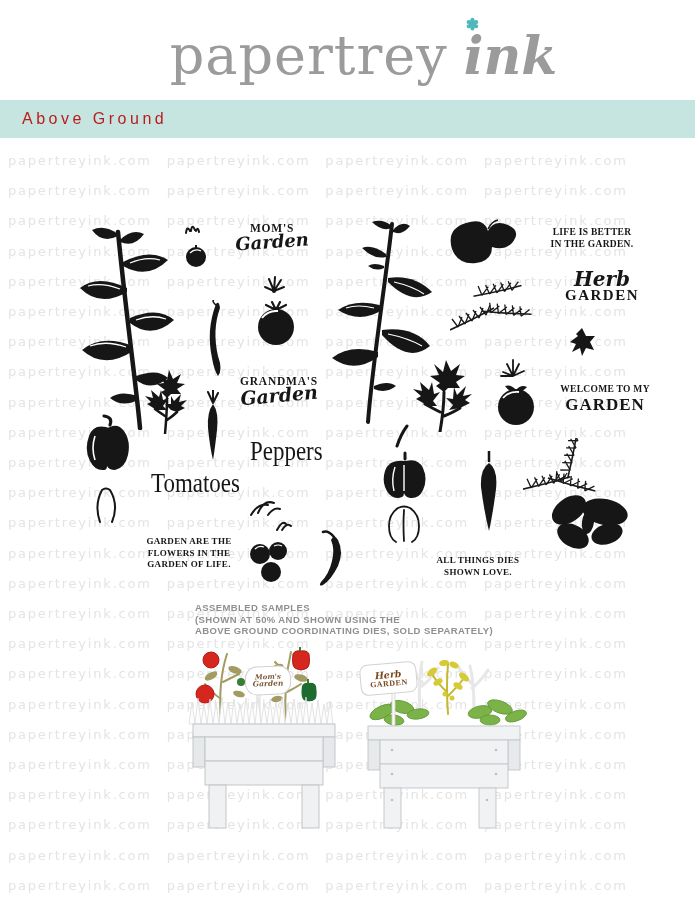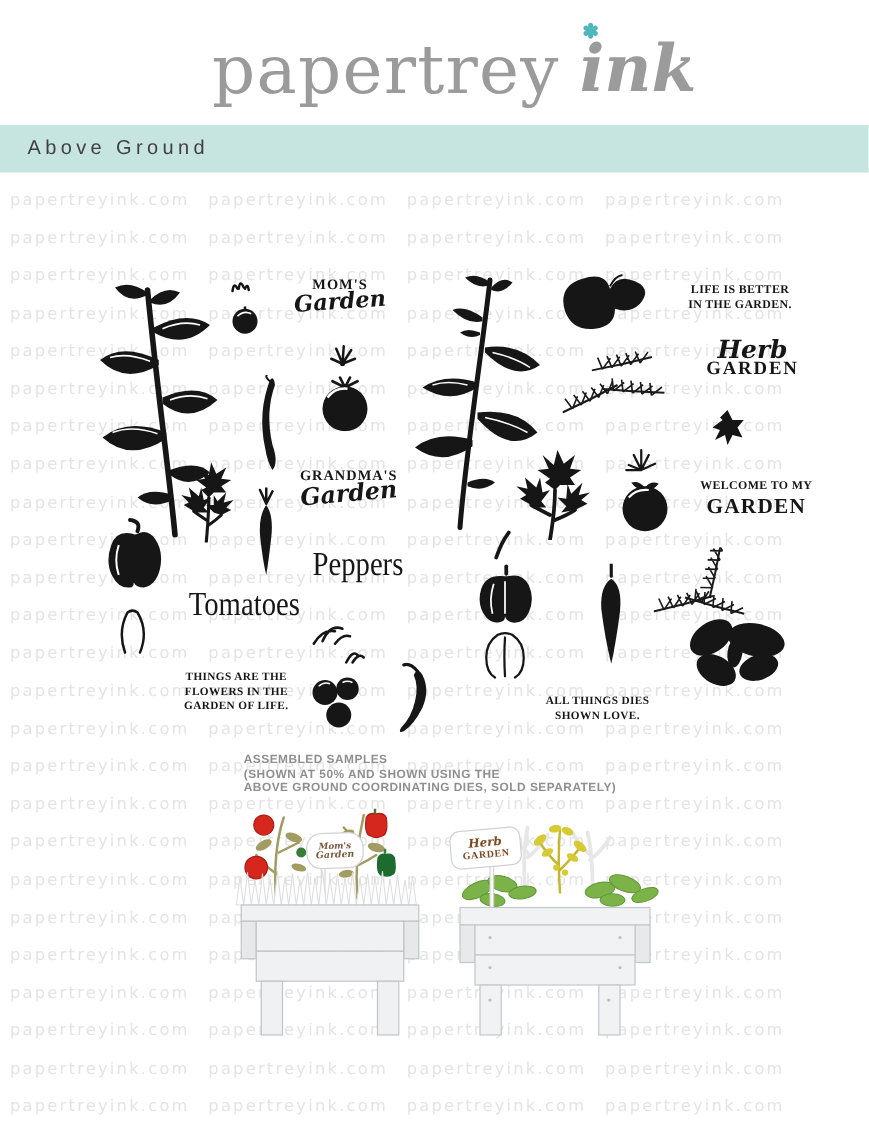--- a/index.html
+++ b/index.html
@@ -12,21 +12,21 @@
   .logo-main { font-family:"DejaVu Serif", serif; font-size:54px; font-weight:400;
                color:#9b9b9b; letter-spacing:1px; }
   .logo-script { font-family:"DejaVu Serif", serif; font-style:italic; font-weight:bold;
                  font-size:52px; color:#9b9b9b; margin-left:16px; position:relative; }
   .logo-flower { position:absolute; top:-10px; left:2px; font-size:16px; font-style:normal; }
 
   
   .banner { position:absolute; top:100px; left:0; width:695px; height:38px;
             background:#c6e5e1; display:flex; align-items:center;
             justify-content:space-between; padding:0 22px; z-index:3; }
-  .banner span { font-size:16px; letter-spacing:3.5px; color:#404040; font-weight:500; }
+  .banner span { font-size:16px; letter-spacing:3.5px; color:#b91c1c; font-weight:500; }
 
   
   .watermark { position:absolute; left:8px; top:146px; width:684px; height:748px;
                overflow:hidden; z-index:0; color:#e4e4e4; font-size:13px;
                letter-spacing:1.8px; word-spacing:9px; line-height:30.2px;
                font-family:"DejaVu Sans", sans-serif; user-select:none; white-space:normal; }
 
   
   .st { position:absolute; z-index:1; }
   .txt { position:absolute; z-index:1; color:#161616; text-align:center; }
@@ -104,21 +104,21 @@
 
   <div class="txt" style="left:546px; top:383px; width:118px">
     <div class="caps-xs">WELCOME TO MY</div>
     <div style="font-family:'Liberation Serif',serif; font-weight:bold; font-size:17px; letter-spacing:1px; margin-top:0">GARDEN</div>
   </div>
 
   <div class="txt big-serif" style="left:250px; top:436px">Peppers</div>
   <div class="txt big-serif" style="left:151px; top:468px">Tomatoes</div>
 
   <div class="txt" style="left:141px; top:536px; width:96px">
-    <div class="caps-xs" style="font-size:9px; line-height:11.5px">THINGS ARE THE</div>
+    <div class="caps-xs" style="font-size:9px; line-height:11.5px">GARDEN ARE THE</div>
     <div class="caps-xs" style="font-size:9px; line-height:11.5px">FLOWERS IN THE</div>
     <div class="caps-xs" style="font-size:9px; line-height:11.5px">GARDEN OF LIFE.</div>
   </div>
 
   <div class="txt" style="left:429px; top:555px; width:98px">
     <div class="caps-xs" style="font-size:9px; line-height:11.5px">ALL THINGS DIES</div>
     <div class="caps-xs" style="font-size:9px; line-height:11.5px">SHOWN LOVE.</div>
   </div>
 
   <svg class="st" style="left:70px; top:224px" width="110" height="206" viewBox="0 0 110 206">

